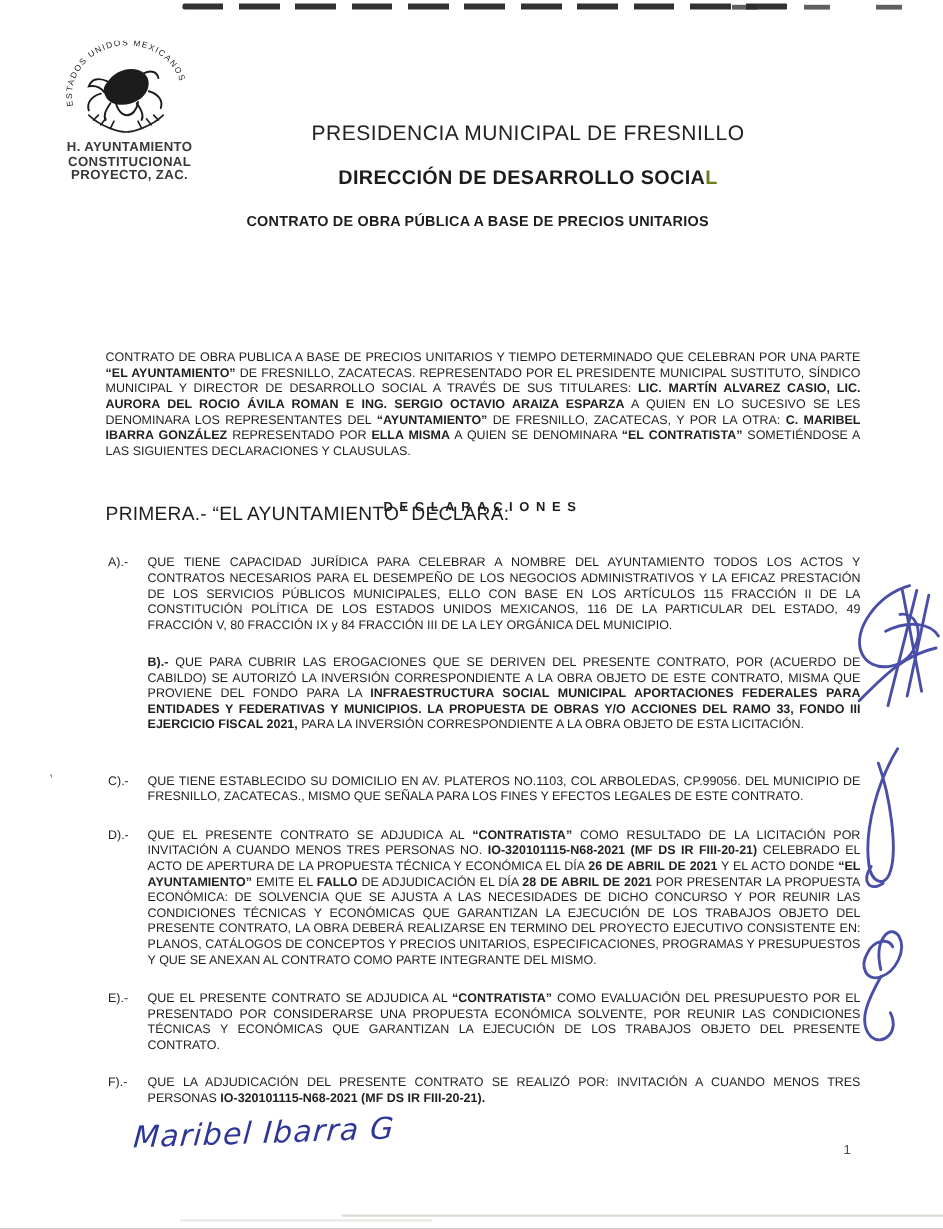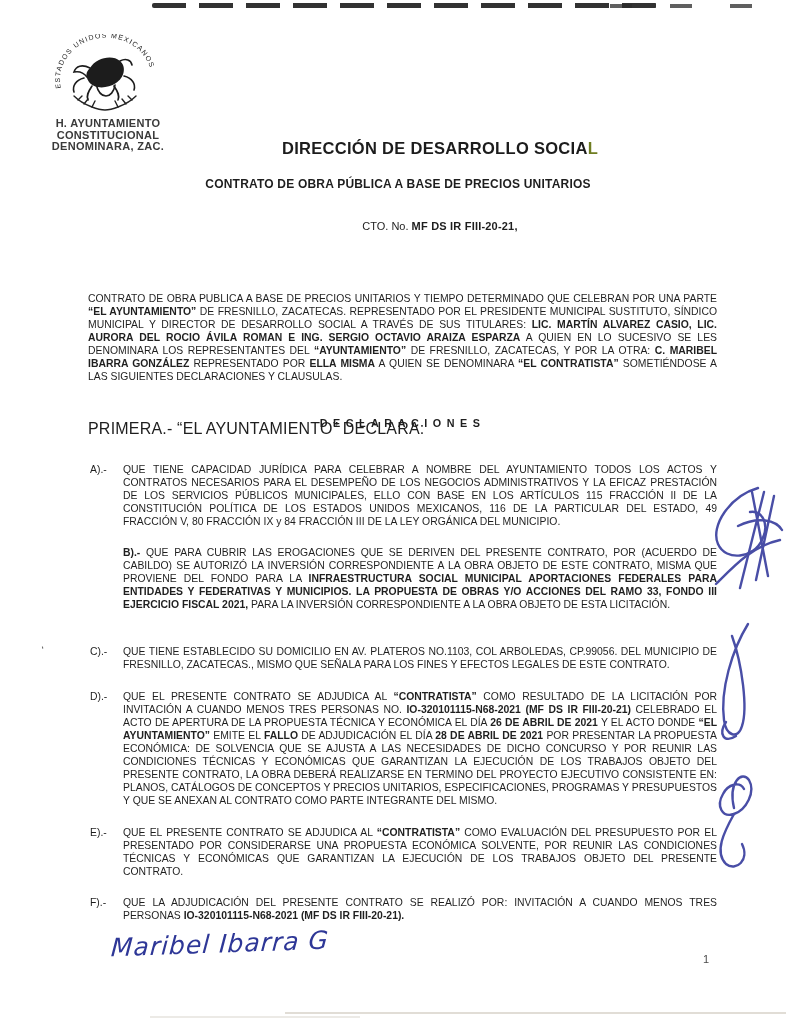--- a/index.html
+++ b/index.html
@@ -88,29 +88,29 @@
       </g>
 
       <g stroke="#222" fill="none" stroke-width="1.4" stroke-linecap="round">
         <path d="M28,62 C38,72 54,76 59,76 C64,76 80,72 90,62"></path>
         <path d="M32,66 l4,-4 M38,70 l4,-5 M46,73 l3,-6 M72,73 l-3,-6 M80,70 l-4,-5 M86,66 l-4,-4"></path>
       </g>
     </svg>
     <div class="logo-caption">
       <div>H. AYUNTAMIENTO</div>
       <div>CONSTITUCIONAL</div>
-      <div>DENOMINARA, ZAC.</div>
+      <div>PROYECTO, ZAC.</div>
     </div>
   </div>
 
+  <div class="title">PRESIDENCIA MUNICIPAL DE FRESNILLO</div>
   <div class="subtitle"><span>DIRECCIÓN DE DESARROLLO SOCIA</span><span class="green-l">L</span></div>
   <div class="contract-title">CONTRATO DE OBRA PÚBLICA A BASE DE PRECIOS UNITARIOS</div>
 
   <div class="cto-block">
-    <div><span>CTO. No. </span><b>MF DS IR FIII-20-21,</b></div>
   </div>
 
   <div class="intro body-text"><span>CONTRATO DE OBRA PUBLICA A BASE DE PRECIOS UNITARIOS Y TIEMPO DETERMINADO QUE CELEBRAN POR UNA PARTE </span><span class="b">“EL AYUNTAMIENTO”</span><span> DE FRESNILLO, ZACATECAS. REPRESENTADO POR EL PRESIDENTE MUNICIPAL SUSTITUTO, SÍNDICO MUNICIPAL Y DIRECTOR DE DESARROLLO SOCIAL A TRAVÉS DE SUS TITULARES: </span><span class="b">LIC. MARTÍN ALVAREZ CASIO, LIC. AURORA DEL ROCIO ÁVILA ROMAN E  ING. SERGIO OCTAVIO ARAIZA ESPARZA</span><span> A QUIEN EN LO SUCESIVO SE LES DENOMINARA LOS REPRESENTANTES DEL </span><span class="b">“AYUNTAMIENTO”</span><span> DE FRESNILLO, ZACATECAS, Y POR LA OTRA: </span><span class="b">C. MARIBEL IBARRA GONZÁLEZ</span><span> REPRESENTADO POR  </span><span class="b">ELLA MISMA</span><span>  A QUIEN SE DENOMINARA </span><span class="b">“EL CONTRATISTA”</span><span> SOMETIÉNDOSE A LAS  SIGUIENTES DECLARACIONES Y CLAUSULAS.</span></div>
 
   <div class="decl-heading">DECLARACIONES</div>
   <div class="primera">PRIMERA.- “EL AYUNTAMIENTO” DECLARA:</div>
 
   <div class="clause" style="top:464px;">
     <span class="clabel">A).-</span>
     <div class="ctext body-text"><span>QUE TIENE CAPACIDAD JURÍDICA PARA CELEBRAR A NOMBRE DEL AYUNTAMIENTO TODOS LOS ACTOS Y CONTRATOS NECESARIOS PARA EL DESEMPEÑO DE LOS NEGOCIOS ADMINISTRATIVOS Y LA EFICAZ PRESTACIÓN DE LOS SERVICIOS PÚBLICOS MUNICIPALES, ELLO CON BASE EN LOS ARTÍCULOS 115 FRACCIÓN II DE LA CONSTITUCIÓN POLÍTICA DE LOS ESTADOS UNIDOS MEXICANOS, 116 DE LA PARTICULAR DEL ESTADO, 49 FRACCIÓN V, 80 FRACCIÓN IX y 84 FRACCIÓN III DE LA LEY ORGÁNICA DEL MUNICIPIO.</span></div>

